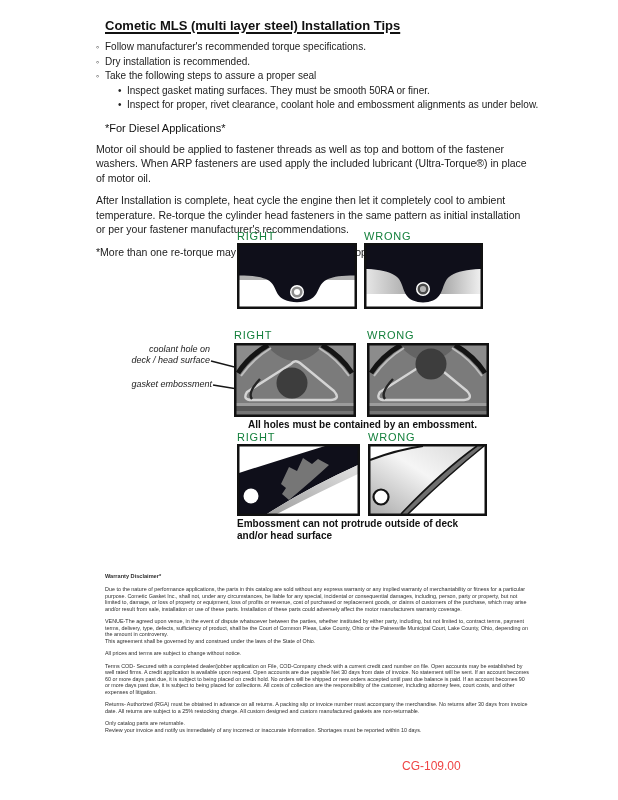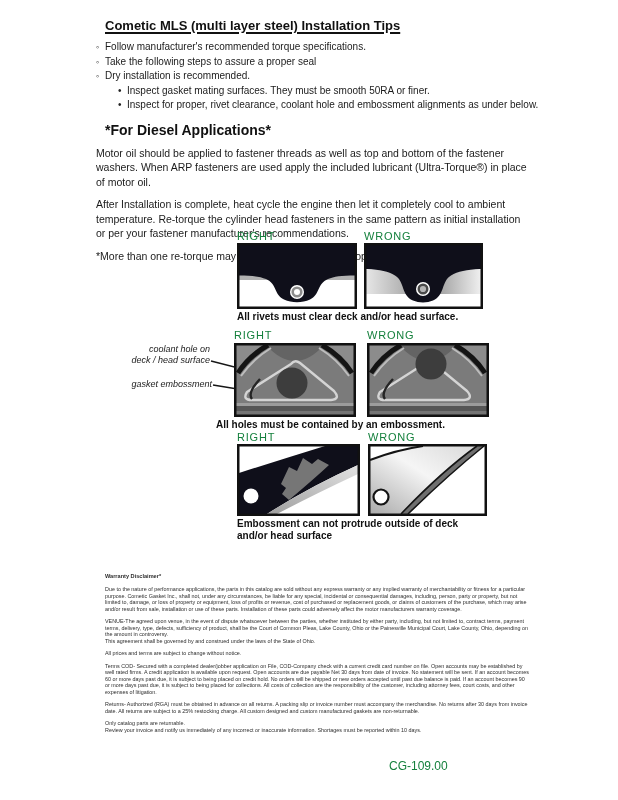--- a/index.html
+++ b/index.html
@@ -31,21 +31,21 @@
     margin-bottom: 7px;
     color: #111;
   }
   .bullet-row { display: flex; font-size: 10px; line-height: 14.5px; }
   .bullet-row .marker { width: 9px; flex: 0 0 9px; color: #222; }
   .bullet-row.sub { padding-left: 22px; }
   .bullet-row.sub .marker::before { content: "\2022"; }
   .bullet-row.top .marker::before { content: "\25E6"; font-size: 9px; }
   .diesel-heading {
     margin-left: 9px; margin-top: 9px;
-    font-size: 14px; font-weight: bold; color: #111;
+    font-size: 11px; font-weight: normal; color: #111;
   }
   .para {
     margin-top: 8px;
     font-size: 10.5px; line-height: 14.5px; width: 432px;
   }
   
   .rw-label {
     position: absolute;
     font-size: 11px;
     letter-spacing: 0.8px;
@@ -81,45 +81,45 @@
   }
   .legal-heading { font-size: 5.6px; font-weight: bold; margin-bottom: 7px; }
   .legal p {
     font-size: 5.4px;
     line-height: 6.5px;
     margin-bottom: 6px;
     white-space: pre-line;
   }
   .footer-code {
     position: absolute;
-    left: 389px;
+    left: 402px;
     top: 759px;
     font-size: 12px;
-    color: #15803d;
+    color: #ef4444;
   }
 </style>
 </head>
 <body>
 
 <div class="page">
 
   <div class="text-col">
     <div class="doc-title">Cometic MLS (multi layer steel) Installation Tips</div>
 
     <div class="bullet-row top">
       <span class="marker"></span>
       <span>Follow manufacturer's recommended torque specifications.</span>
     </div>
     <div class="bullet-row top">
       <span class="marker"></span>
+      <span>Dry installation is recommended.</span>
+    </div>
+    <div class="bullet-row top">
+      <span class="marker"></span>
       <span>Take the following steps to assure a proper seal</span>
-    </div>
-    <div class="bullet-row top">
-      <span class="marker"></span>
-      <span>Dry installation is recommended.</span>
     </div>
     <div class="bullet-row sub">
       <span class="marker"></span>
       <span>Inspect gasket mating surfaces.  They must be smooth 50RA or finer.</span>
     </div>
     <div class="bullet-row sub">
       <span class="marker"></span>
       <span>Inspect for proper, rivet clearance, coolant hole and embossment alignments as under below.</span>
     </div>
 
@@ -155,21 +155,20 @@
       </defs>
       <rect x="0" y="0" width="119" height="66" fill="#ffffff"></rect>
       <rect x="2" y="27" width="115" height="24" fill="url(#gw1)"></rect>
       <rect x="2" y="51" width="115" height="13" fill="#ffffff"></rect>
       <path d="M2,2 H117 V26 C102,26.5 94,28.5 87,32.5 C77,38.5 81,52.5 69,57.5 C63,60 55,60 49,57.5 C37,52.5 41,38.5 31,32.5 C24,28.5 17,26.5 2,26 Z" fill="#0f0f1a"></path>
       <circle cx="59" cy="46" r="7" fill="#ffffff"></circle>
       <circle cx="59" cy="46" r="4.3" fill="#b5b5b5" stroke="#4a4a4a" stroke-width="2.4"></circle>
       <rect x="1.25" y="1.25" width="116.5" height="63.5" fill="none" stroke="#111111" stroke-width="2.5"></rect>
     </svg>
   </div>
-  <div class="diag-caption" style="left:237px; top:311px; width:300px;">All rivets must clear deck and/or head surface.</div>
 
   <div class="rw-label" style="left:234px; top:329px; width:122px;">RIGHT</div>
   <div class="rw-label" style="left:367px; top:329px; width:122px;">WRONG</div>
 
   <div class="side-label" style="left:100px; top:344px; width:110px;">coolant hole on
 deck / head surface</div>
   <div class="side-label" style="left:100px; top:379px; width:112px;">gasket embossment</div>
 
   <svg class="leader-svg" width="100" height="50" viewBox="0 0 100 50">
     <defs>
@@ -212,21 +211,21 @@
       <path d="M85,5 Q103,16 115,33" stroke="#bdbdbd" stroke-width="2" fill="none"></path>
       <rect x="2" y="60" width="118" height="3" fill="#9c9c9c"></rect>
       <rect x="2" y="63" width="118" height="5" fill="#565656"></rect>
       <rect x="2" y="68" width="118" height="4" fill="#747474"></rect>
       <path d="M57,21 Q61,16 66,20 L100,48 Q107,56 97,57 L18,57 Q8,57 13,49 Z" fill="none" stroke="#d4d4d4" stroke-width="2.4" stroke-linejoin="round"></path>
       <path d="M26,36 Q13,50 18,56" stroke="#252525" stroke-width="2.4" fill="none"></path>
       <circle cx="64" cy="21" r="15.5" fill="#3d3d3d"></circle>
       <rect x="1.25" y="1.25" width="119.5" height="71.5" fill="none" stroke="#111111" stroke-width="2.5"></rect>
     </svg>
   </div>
-  <div class="diag-caption" style="left:216px; top:419px; width:300px;">All holes must be contained by an embossment.</div>
+  <div class="diag-caption" style="left:248px; top:419px; width:300px;">All holes must be contained by an embossment.</div>
 
   <div class="rw-label" style="left:237px; top:431px; width:123px;">RIGHT</div>
   <div class="rw-label" style="left:368px; top:431px; width:119px;">WRONG</div>
 
   <div class="diag-box" style="left:237px; top:444px;">
     <svg width="123" height="72" viewBox="0 0 123 72">
       <defs>
         <linearGradient id="hg3" x1="0" y1="1" x2="1" y2="0">
           <stop offset="0" stop-color="#9f9f9f"></stop>
             <stop offset="1" stop-color="#e2e2e2"></stop>

